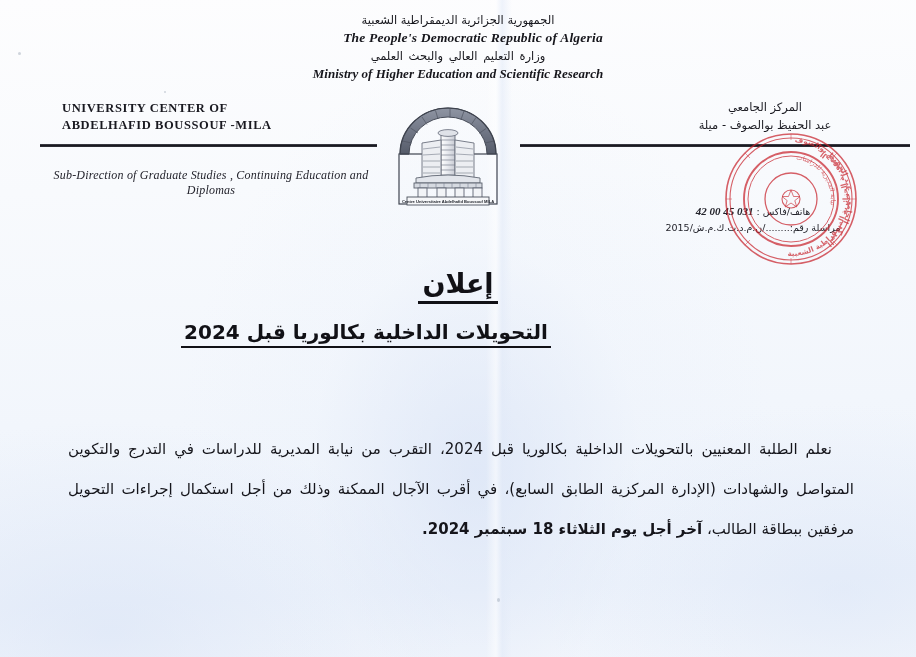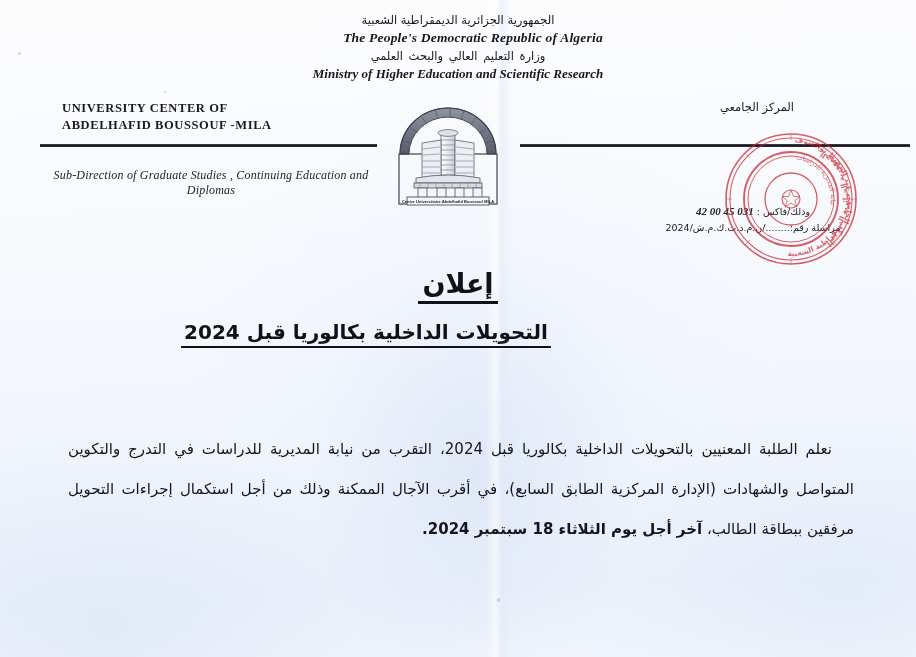--- a/index.html
+++ b/index.html
@@ -113,21 +113,21 @@
     font-style: italic;
     font-size: 12px;
     letter-spacing: .2px;
     color: #23232c;
   }
 
   
   .univ-right {
     position: absolute;
     top: 98px;
-    right: 44px;
+    right: 36px;
     width: 230px;
     text-align: center;
     direction: rtl;
     font-family: "DejaVu Sans", sans-serif;
     font-size: 11.5px;
     line-height: 18px;
     color: #1b1b22;
   }
   .sub-right {
     position: absolute;
@@ -262,28 +262,29 @@
   </div>
 
   <div class="univ-left">
     <div>UNIVERSITY CENTER OF</div>
     <div>ABDELHAFID BOUSSOUF -MILA</div>
   </div>
   <div class="subdir">Sub-Direction of Graduate Studies , Continuing Education and Diplomas</div>
 
   <div class="univ-right">
     <div>المركز الجامعي</div>
+    <div>عبد الحفيظ بوالصوف - ميلة</div>
   </div>
   <div class="contact-right">
     <div>
-      <span>وذلك/فاكس :</span>
+      <span>هاتف/فاكس :</span>
       <span class="num">031 45 00 42</span>
     </div>
     <div>
-      <span>مراسلة رقم:</span><span>......../ن.م.د.ت.ك.م.ش/2024</span>
+      <span>مراسلة رقم:</span><span>......../ن.م.د.ت.ك.م.ش/2015</span>
     </div>
   </div>
 
   <div class="rule rule-l"></div>
   <div class="rule rule-r"></div>
 
   <div class="logo">
     <svg width="112" height="108" viewBox="0 0 112 108" xmlns="http://www.w3.org/2000/svg">
       <defs>
         <linearGradient id="stone" x1="0" y1="0" x2="0" y2="1">

